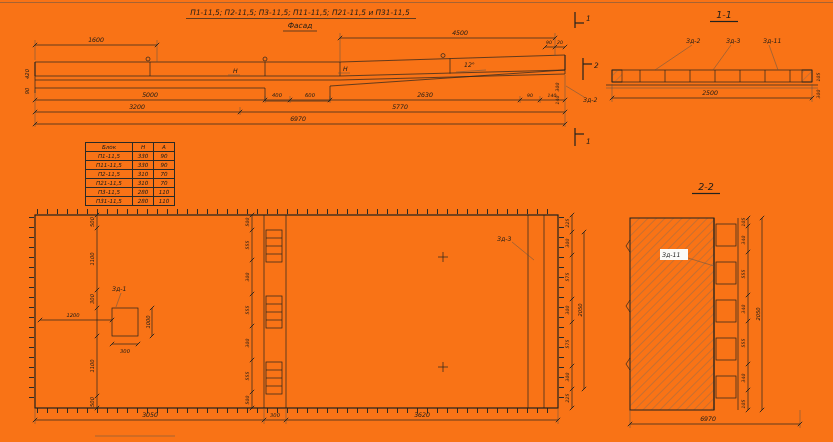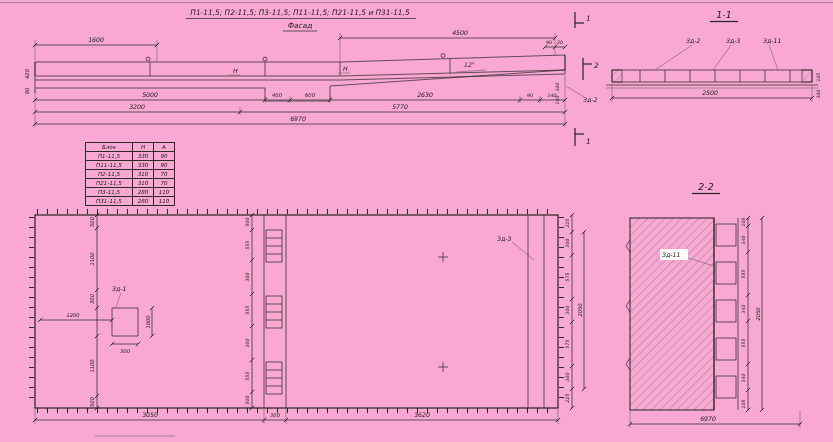--- a/index.html
+++ b/index.html
@@ -1,16 +1,16 @@
 <!DOCTYPE html>
 <html><head>
 <meta charset="utf-8">
 <style>
   html,body{margin:0;padding:0;background:#e9e9e5;}
-  .stage{position:relative;width:833px;height:442px;background:#f9a8d4;overflow:hidden;
+  .stage{position:relative;width:833px;height:442px;background:#f97316;overflow:hidden;
          font-family:"DejaVu Sans",sans-serif;}
   svg{position:absolute;left:0;top:0;}
   .ln{stroke:#22221f;stroke-width:.7;fill:none;}
   .ln2{stroke:#22221f;stroke-width:1.2;fill:none;}
   .lnthin{stroke:#55554f;stroke-width:.5;fill:none;}
   .ticks{stroke:#2a2a26;stroke-width:5;stroke-dasharray:1 9;fill:none;}
   .t{font-family:"DejaVu Sans",sans-serif;font-style:italic;fill:#1b1b18;}
   .t45{font-size:4.6px}.t5{font-size:5.2px}.t6{font-size:6.2px}.t7{font-size:7.4px}.t9{font-size:9.5px}
   
   table.blk{position:absolute;left:85px;top:142px;border-collapse:collapse;

